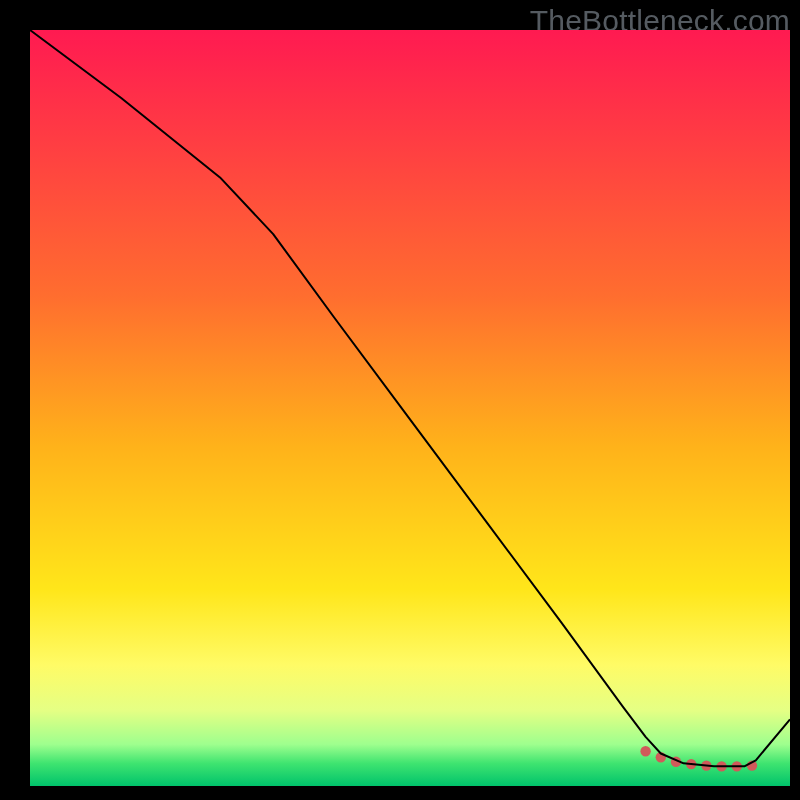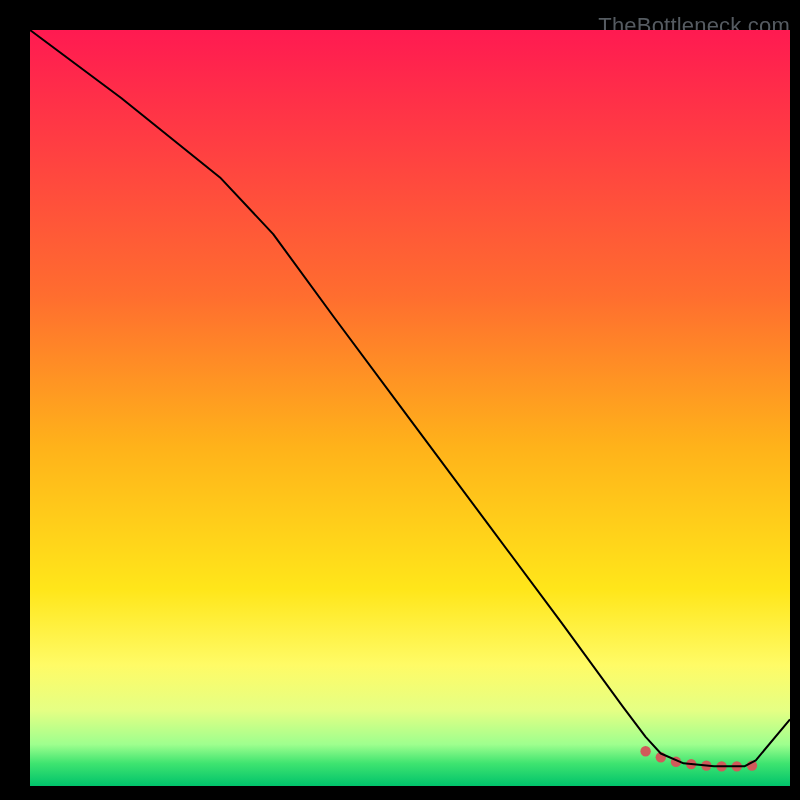--- a/index.html
+++ b/index.html
@@ -11,24 +11,24 @@
     overflow: hidden;
   }
   .frame {
     position: relative;
     width: 800px;
     height: 800px;
     background: #000;
   }
   .watermark {
     position: absolute;
-    top: 13px;
+    top: 4px;
     right: 10px;
     font-family: Arial, Helvetica, sans-serif;
-    font-size: 22px;
+    font-size: 30px;
     color: #555b61;
     letter-spacing: 0.2px;
   }
   svg {
     position: absolute;
     top: 0;
     left: 0;
   }
 </style>
 </head>

